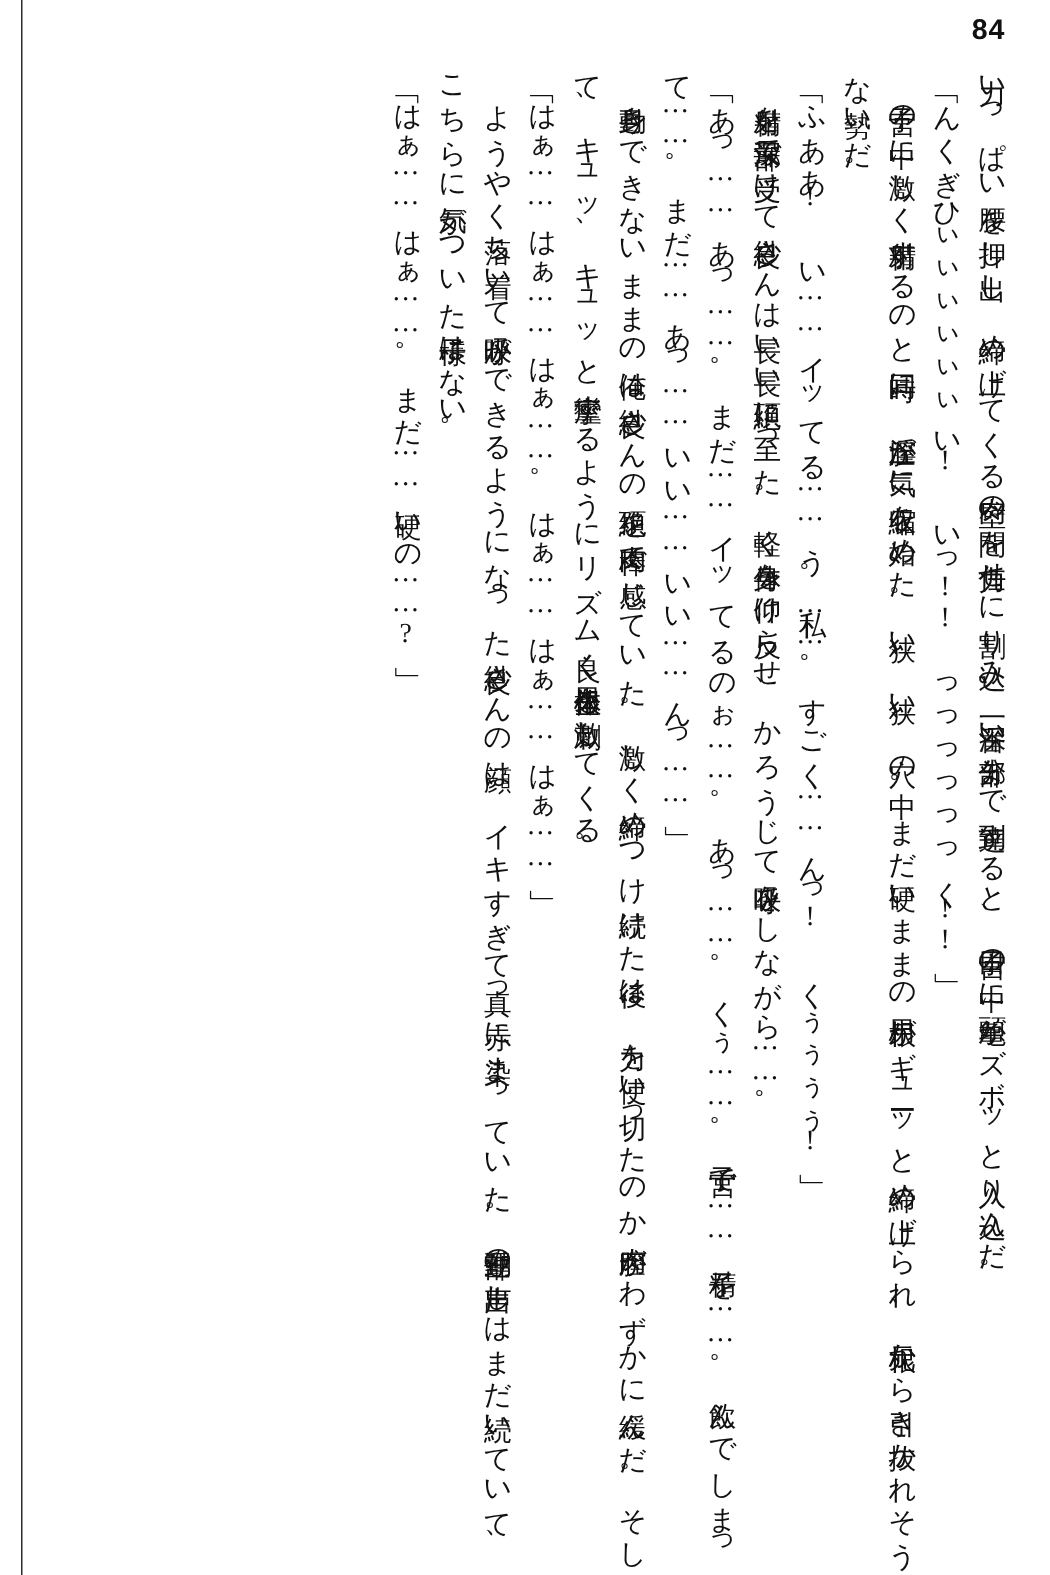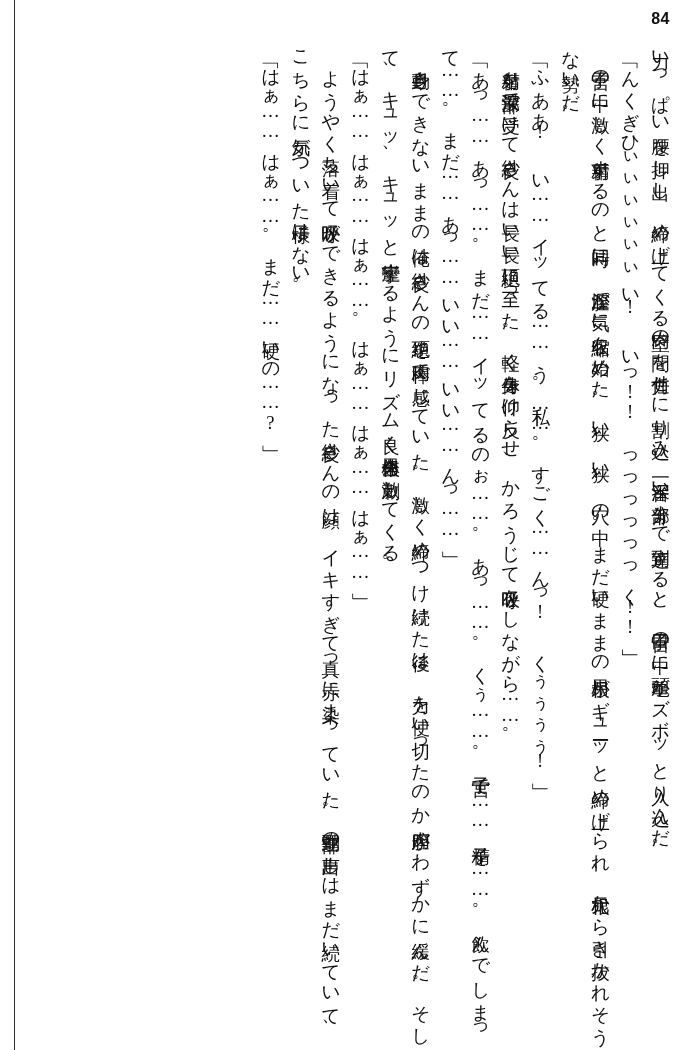--- a/index.html
+++ b/index.html
@@ -17,21 +17,21 @@
     height: 1050px;
     background: #ffffff;
     overflow: hidden;
     box-sizing: border-box;
   }
   
   .page-number {
     position: absolute;
     top: 10px;
     right: 30px;
-    font-size: 16px;
+    font-size: 19px;
     font-family: "Liberation Sans", sans-serif;
     font-weight: bold;
     letter-spacing: 0.5px;
     color: #111;
   }
   
   .margin-rule {
     position: absolute;
     left: 14px;
     top: 0;

